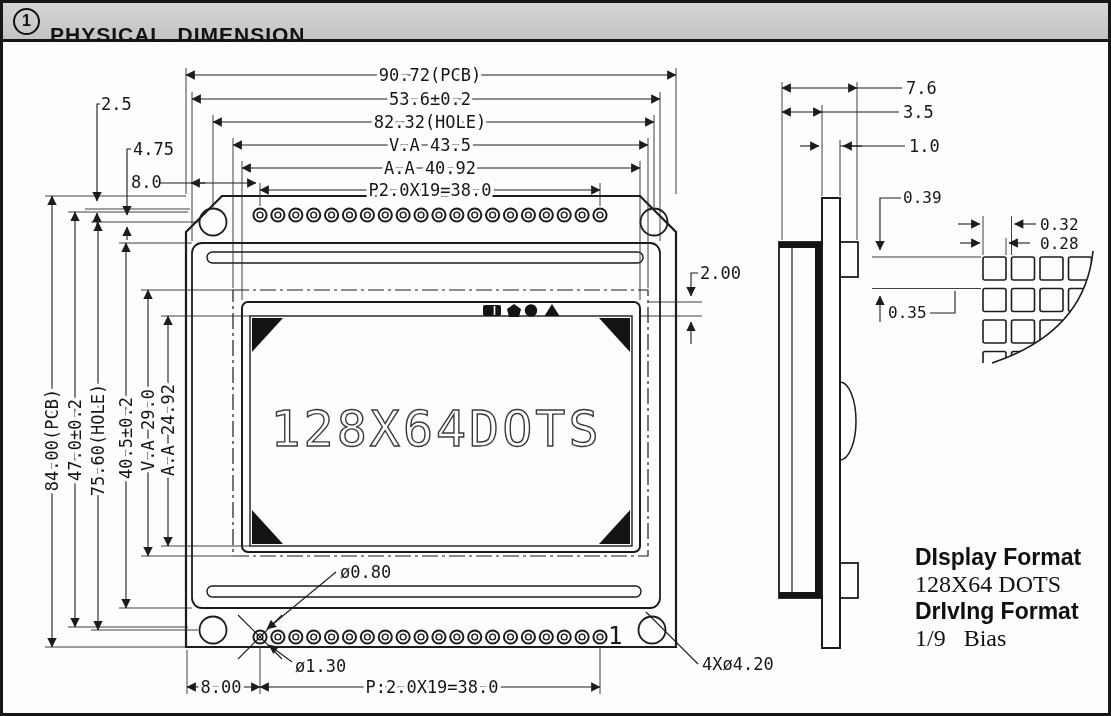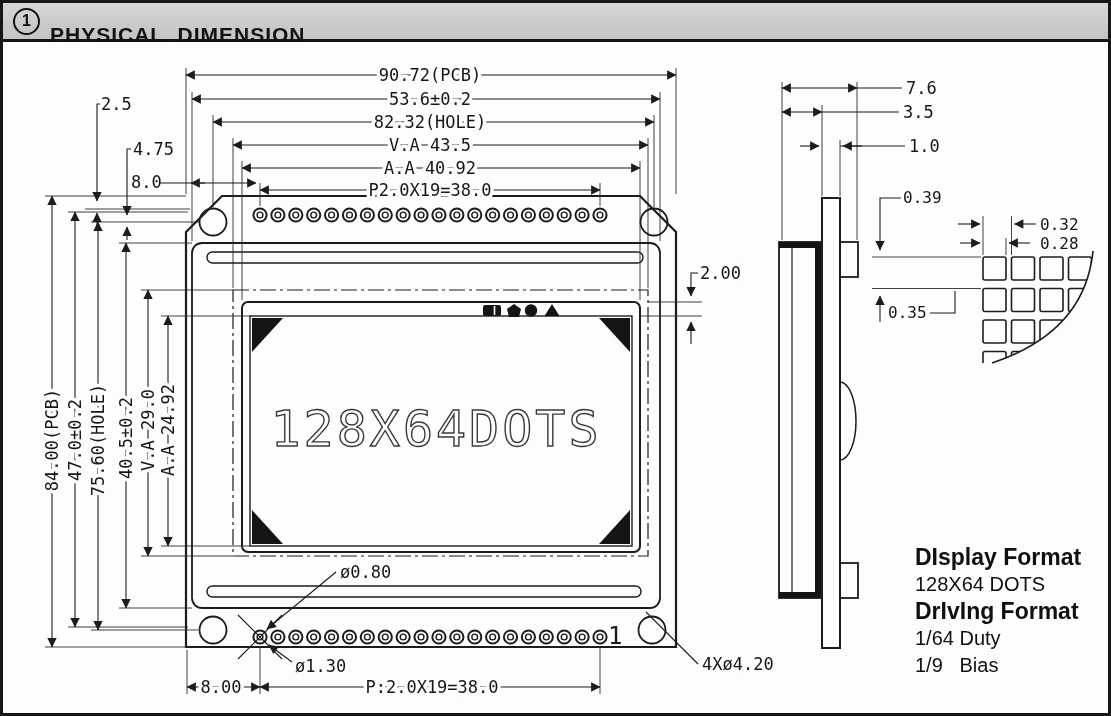--- a/index.html
+++ b/index.html
@@ -22,37 +22,36 @@
   .dashdot{stroke:#1c1c1c;stroke-width:1.2;fill:none;stroke-dasharray:16 4 3 4;}
   .lbl{font-family:"DejaVu Sans Mono",monospace;font-size:17px;fill:#161616;
        paint-order:stroke;stroke:#fdfdfd;stroke-width:7px;stroke-linejoin:round;}
   .lblS{font-family:"DejaVu Sans Mono",monospace;font-size:16px;fill:#161616;
        paint-order:stroke;stroke:#fdfdfd;stroke-width:6px;stroke-linejoin:round;}
   .screen{font-family:"DejaVu Sans Mono",monospace;font-size:50px;letter-spacing:3px;
        fill:none;stroke:#3a3a3a;stroke-width:1.4px;}
   .pin1{font-family:"DejaVu Sans Mono",monospace;font-size:24px;fill:#161616;}
   #info{position:absolute;left:912px;top:541px;color:#101010;line-height:27px;z-index:4;}
   #info .b{font-weight:bold;font-size:23px;}
-  #info .r{font-size:20px;white-space:pre;}
+  #info .r{font-size:24px;white-space:pre;font-family:Liberation Serif, serif;}
 </style>
 </head>
 <body>
 
 <div id="page">
 
   <div id="hdr">
     <span class="badge">1</span>
     <span class="ttl">PHYSICAL  DIMENSION</span>
   </div>
 
   <div id="info">
     <div class="b">DIsplay Format</div>
     <div class="r">128X64 DOTS</div>
     <div class="b">DrIvIng Format</div>
-    <div class="r">1/64 Duty</div>
     <div class="r">1/9   Bias</div>
   </div>
 
   <svg width="1105" height="710" viewBox="3 3 1105 710">
     <defs>
       <marker id="arr" viewBox="0 0 10 10" refX="9.5" refY="5" markerWidth="12" markerHeight="8.5" orient="auto-start-reverse">
         <path d="M0,0 L10,5 L0,10 Z" fill="#1c1c1c"></path>
       </marker>
       <clipPath id="dotClip">
         <path d="M 875,238 L 1093,238 L 1093,251 Q 1085,332 992,363 L 875,363 Z"></path>

